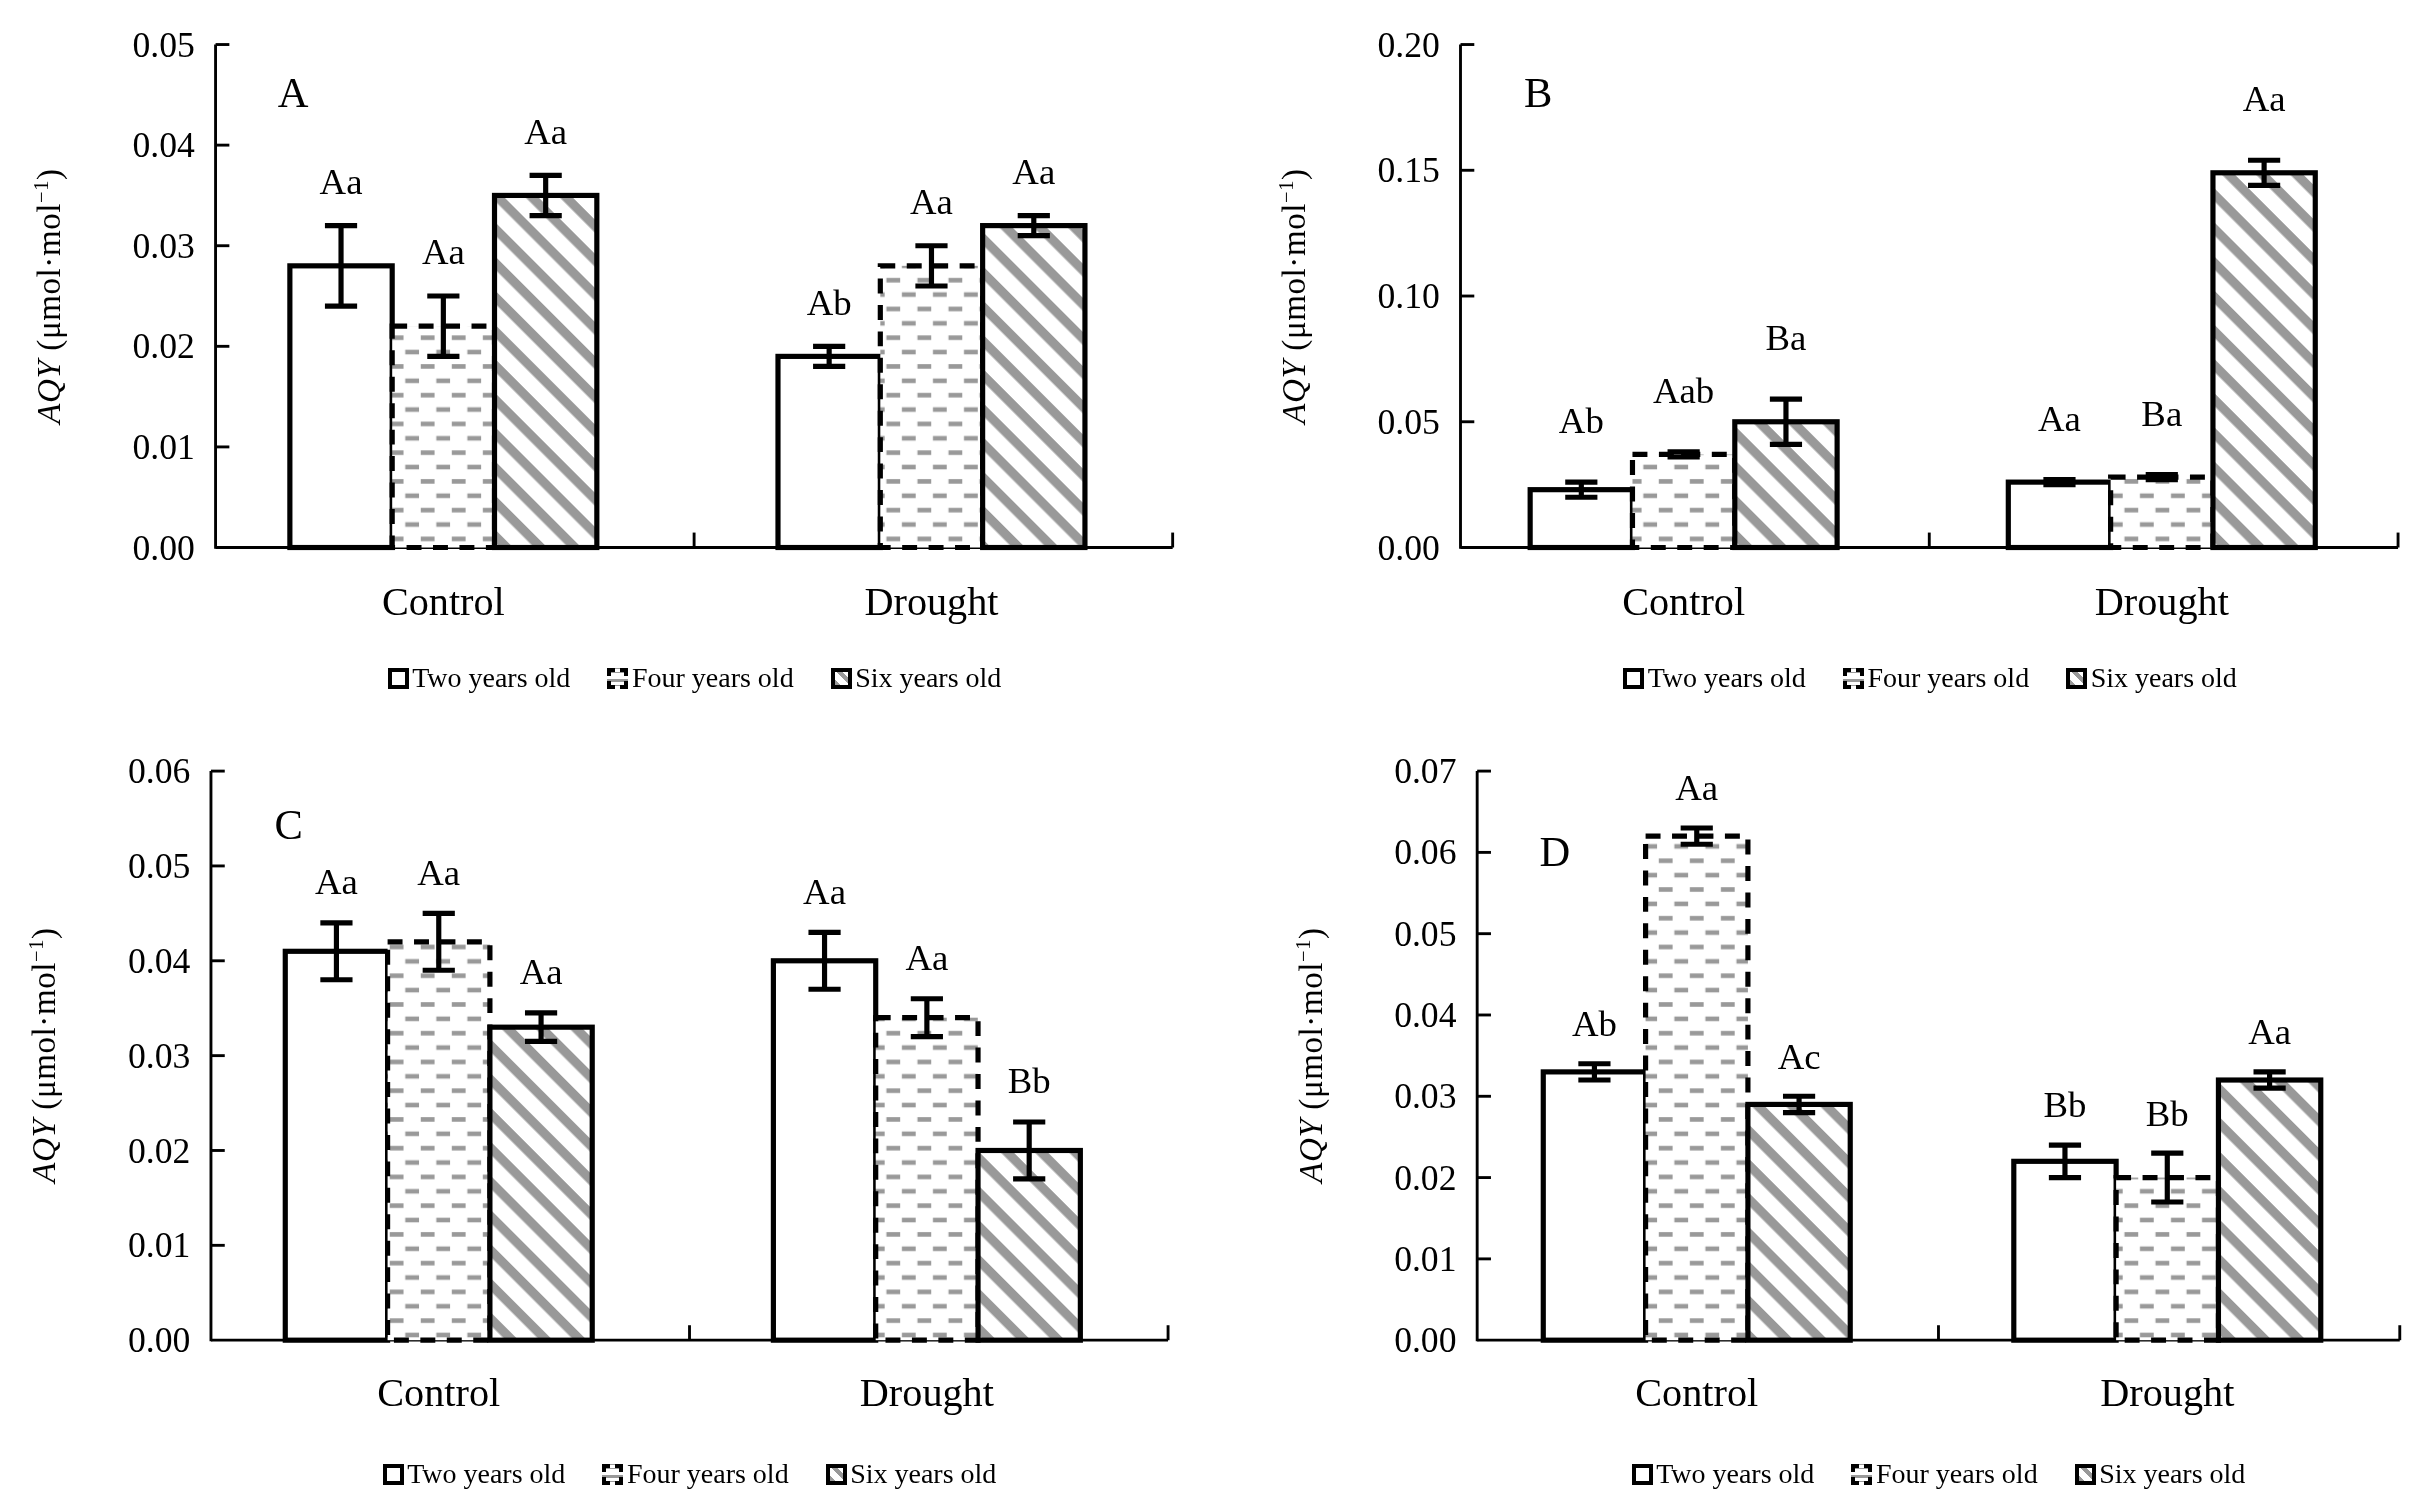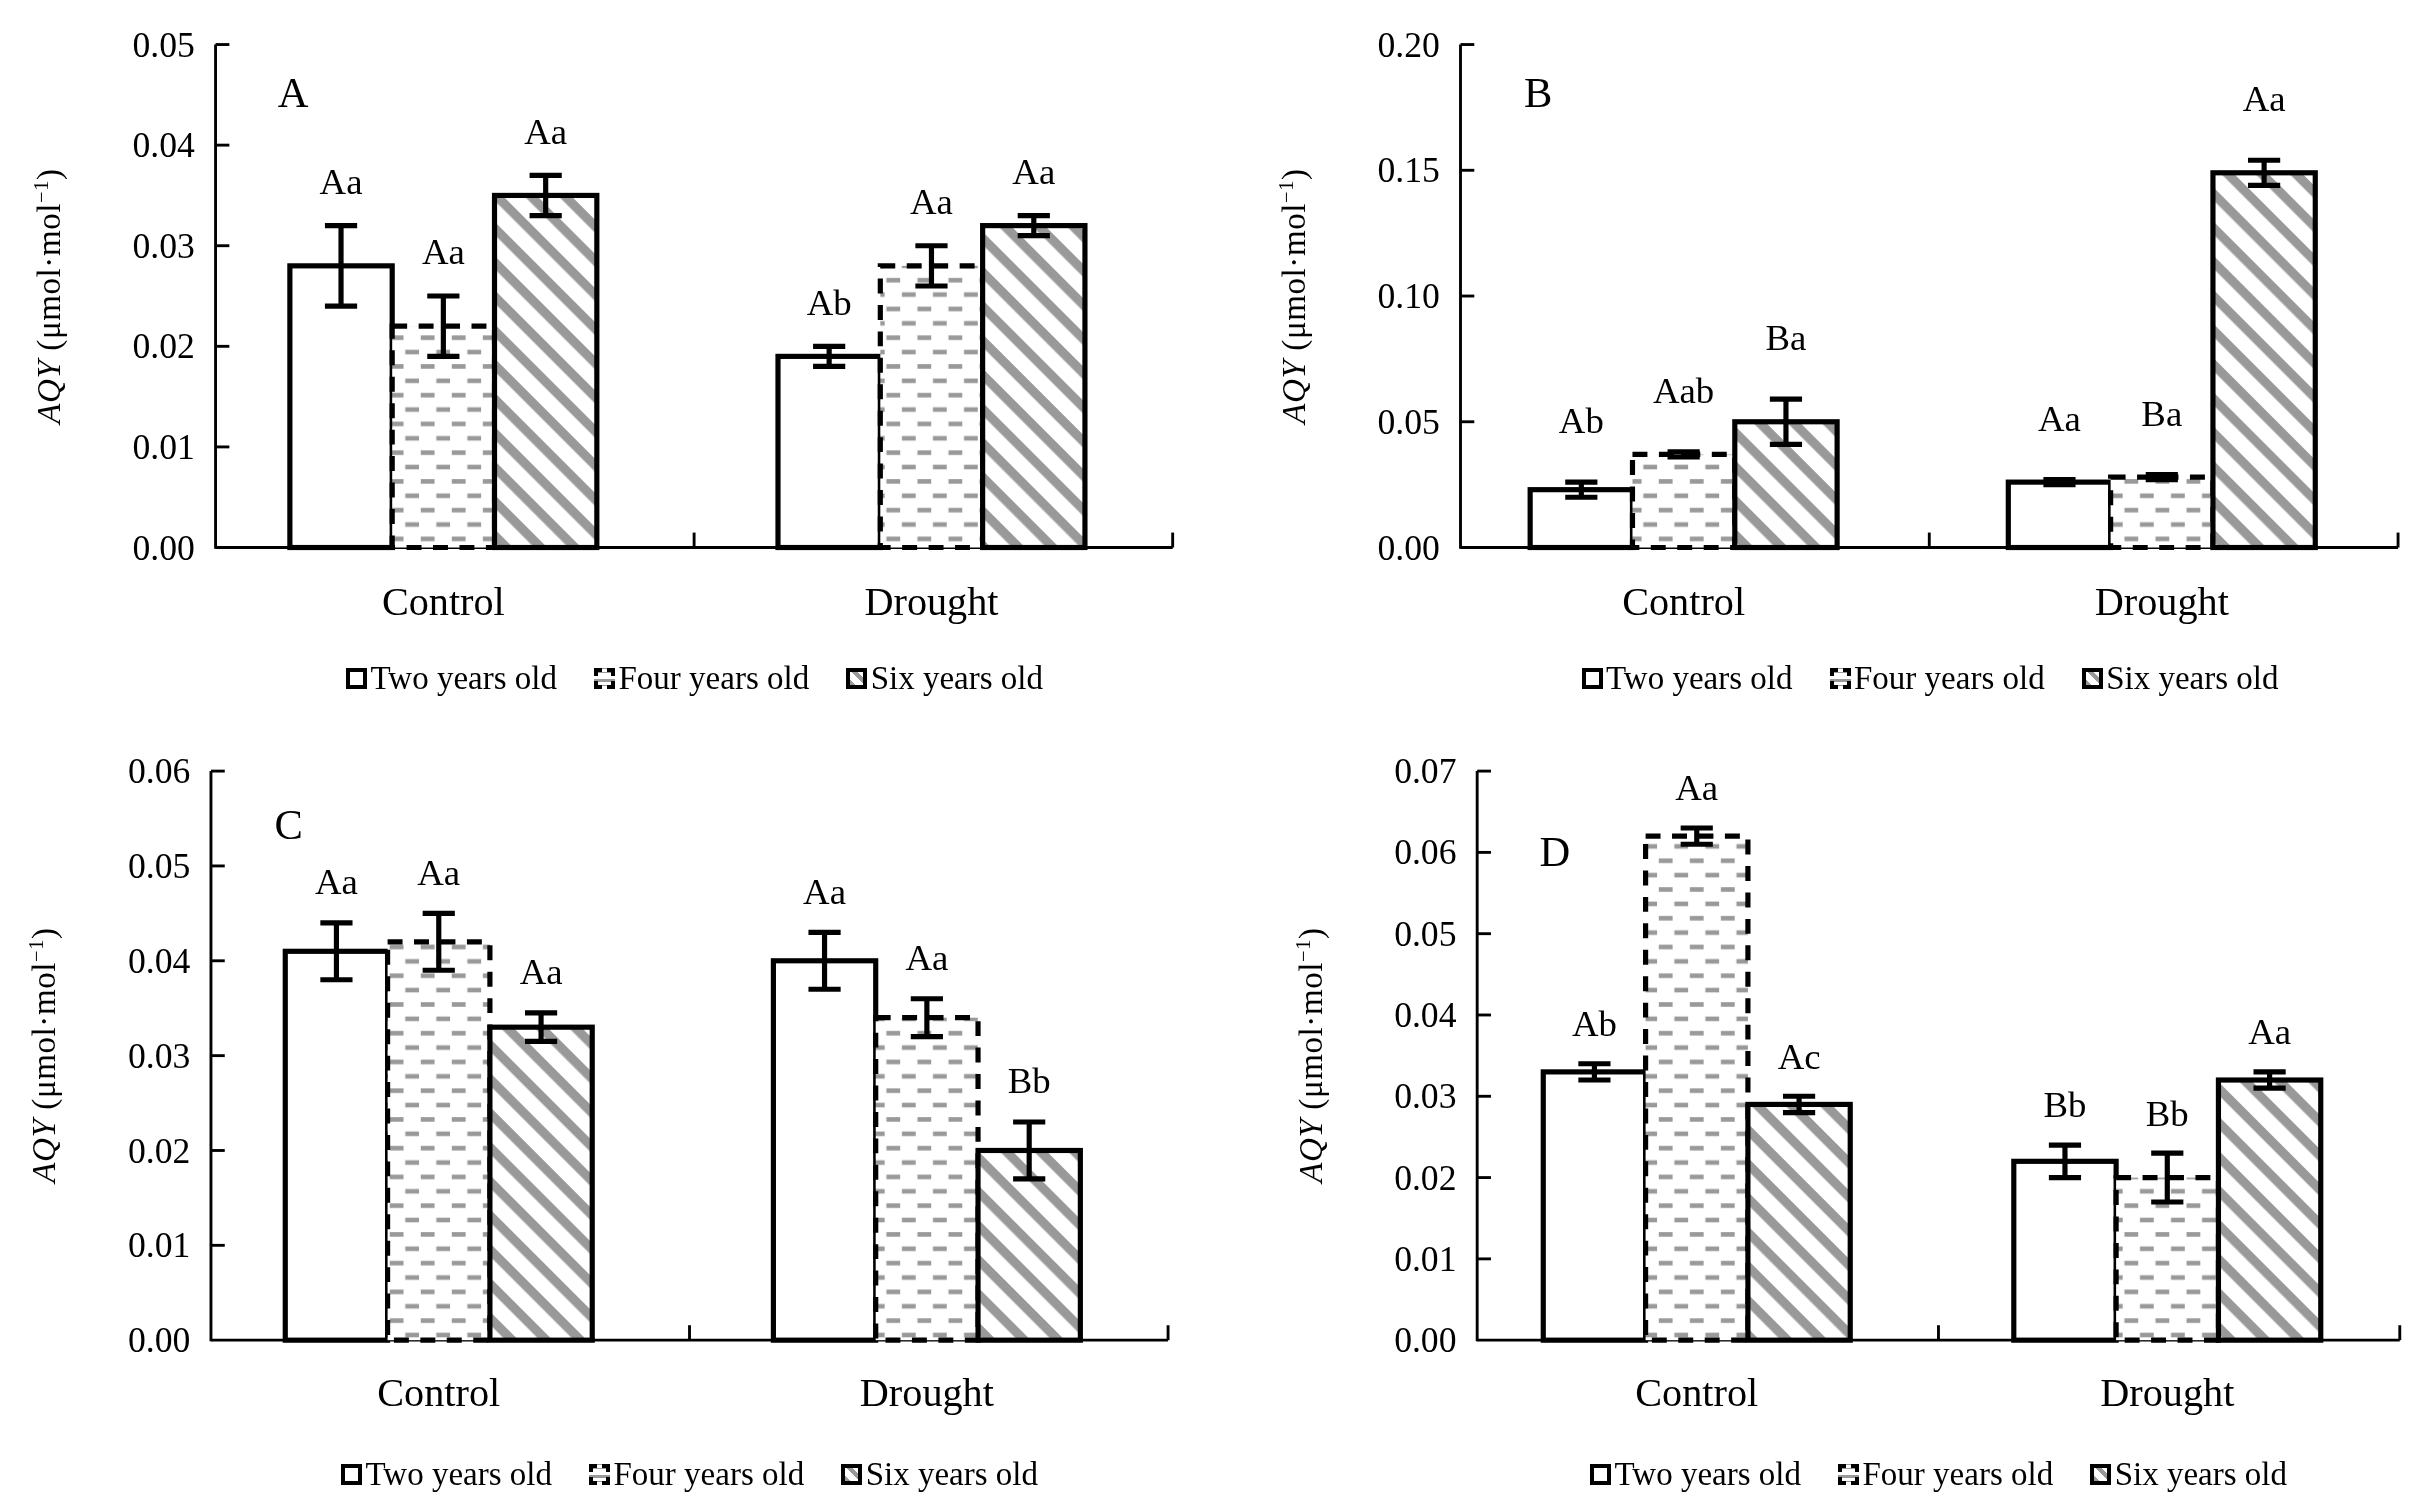--- a/index.html
+++ b/index.html
@@ -11,21 +11,21 @@
   .ylab{
     position:absolute;
     transform:translate(-50%,-50%) rotate(-90deg);
     white-space:nowrap;
     font-size:33px;color:#000;letter-spacing:0.6px;
   }
   .ylab sup{font-size:0.62em;vertical-align:super;}
   .legend{
     position:absolute;height:28px;
     display:flex;justify-content:center;align-items:center;gap:37px;
-    font-size:33px;color:#000;white-space:nowrap;
+    font-size:28px;color:#000;white-space:nowrap;
   }
   .legend-item{display:flex;align-items:center;gap:3.5px;}
   .sw{width:21px;height:21px;box-sizing:border-box;border:4px solid #000;background:#fff;flex:0 0 auto;}
   .sw.dashed{border-style:dashed;background:repeating-linear-gradient(0deg,#fff 0 3.5px,#999 3.5px 5.8px,#fff 5.8px 8.6px);}
   .sw.hatched{background:repeating-linear-gradient(45deg,#999 0 4px,#fff 4px 10.4px);}
 </style>
 </head>
 <body>
 
 <div id="figure">

